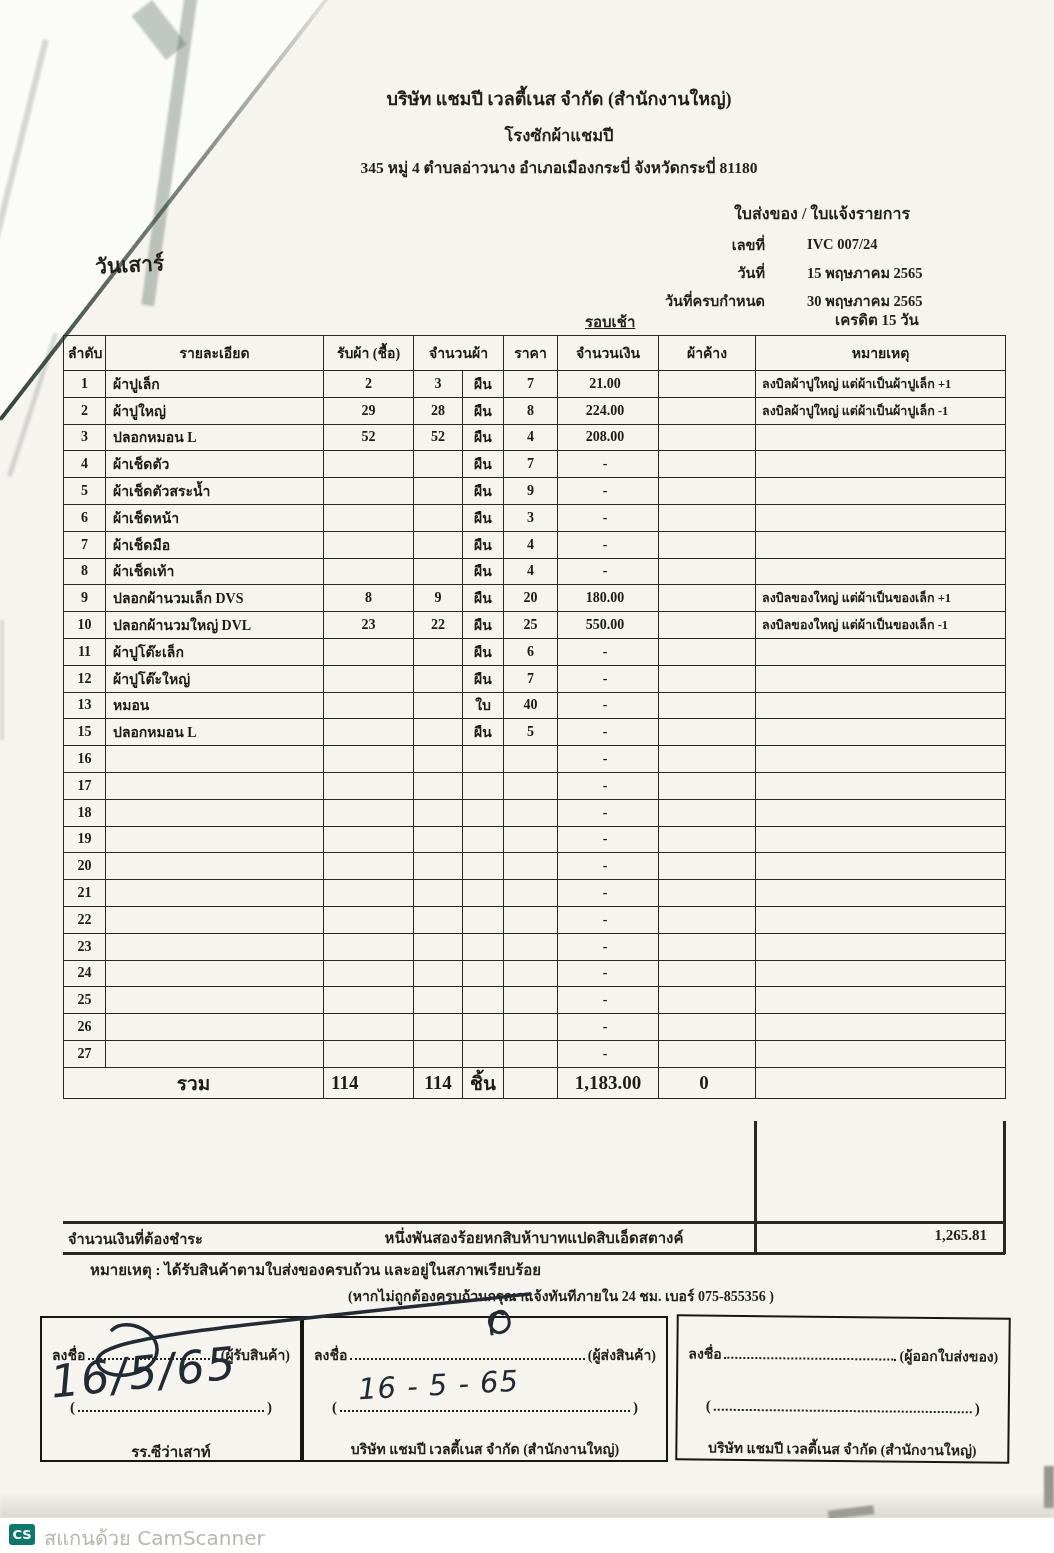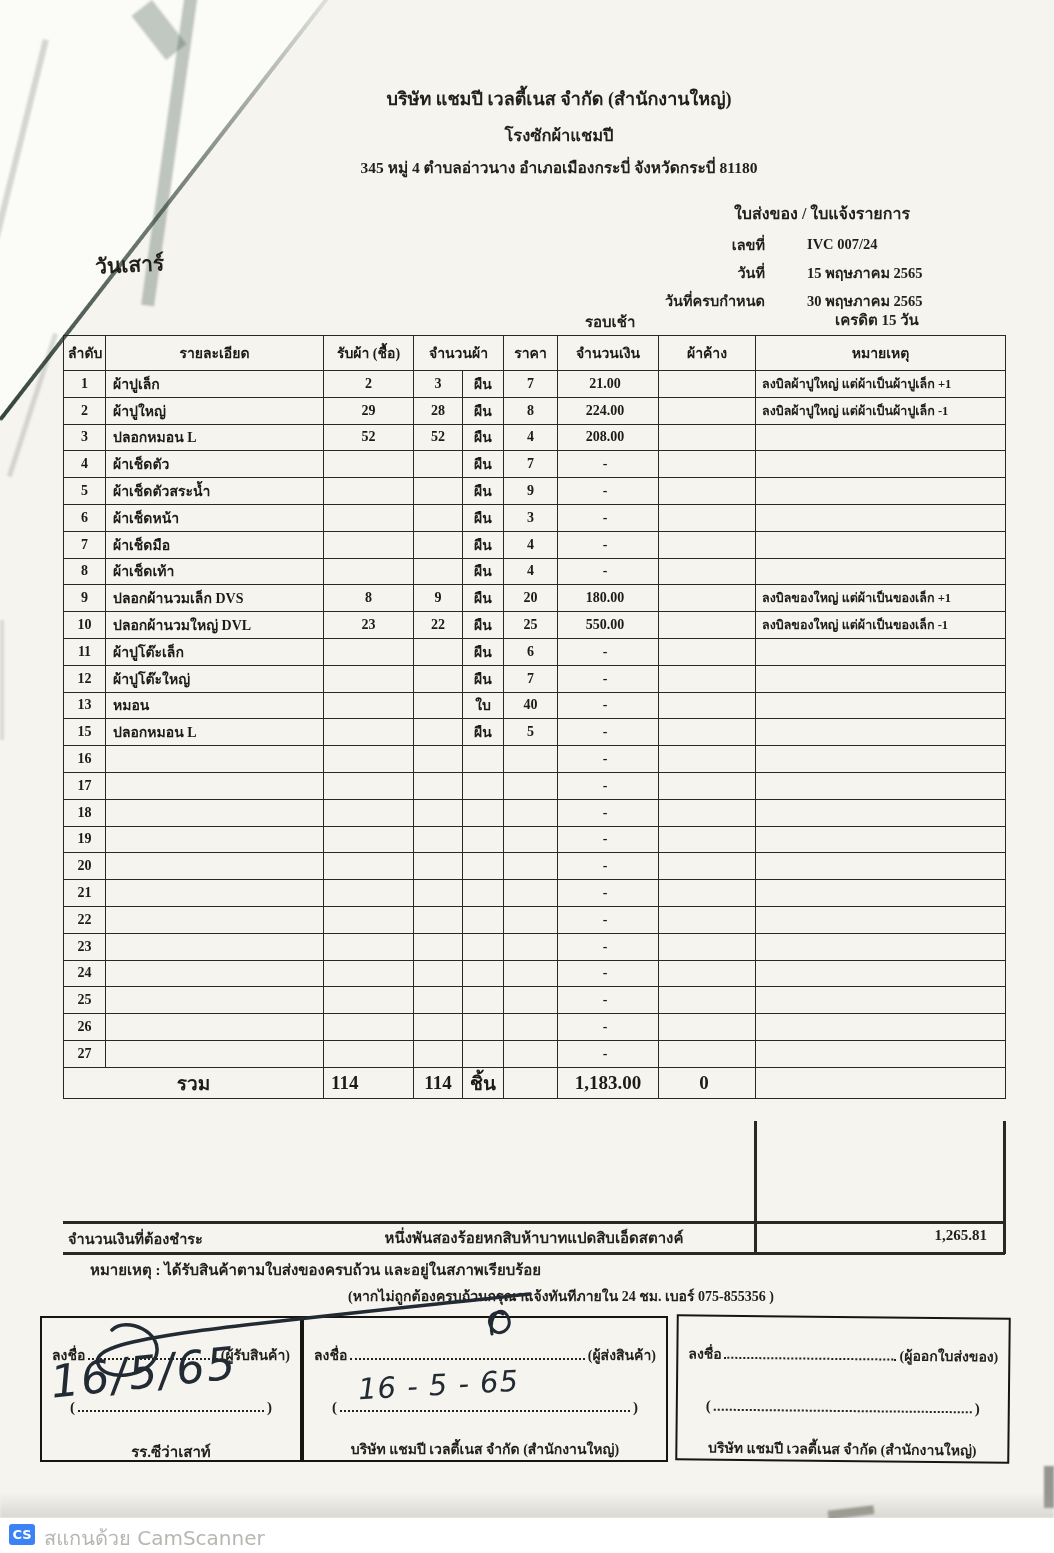--- a/index.html
+++ b/index.html
@@ -31,21 +31,21 @@
   .h-company{font-size:18px;}
   .h-branch{font-size:16.5px;margin-top:9px;}
   .h-address{font-size:15.5px;margin-top:7px;}
   .h-contact{font-size:14.5px;margin-top:6px;}
   .doc-title{left:712px;top:201px;width:220px;text-align:center;font-size:16px;font-weight:700;}
   .doc-fields{left:566px;top:230px;width:400px;font-weight:700;font-size:14.5px;}
   .doc-field-row{height:28px;display:flex;align-items:center;}
   .df-label{display:inline-block;width:199px;text-align:right;}
   .df-value{margin-left:42px;}
   .weekday{left:95px;top:248px;font-size:21px;font-weight:700;transform:rotate(-3deg);}
-  .round{left:585px;top:310px;font-size:15px;font-weight:700;}
+  .round{left:585px;top:310px;font-size:15px;font-weight:700;text-decoration:underline;}
   .credit{left:835px;top:308px;font-size:15px;font-weight:700;}
   
   table.itable{left:63px;top:335px;width:942px;position:absolute;border-collapse:collapse;table-layout:fixed;}
   .itable th,.itable td{border:1.6px solid #2a2822;padding:0 4px;font-size:14px;font-weight:700;
     color:#1d1b15;text-align:center;overflow:hidden;white-space:nowrap;}
   .itable thead tr{height:35px;}
   .itable tbody tr{height:26.8px;}
   .itable td:nth-child(2){text-align:left;padding-left:7px;}
   .itable td:nth-child(7){padding-right:10px;}
   .itable td:nth-child(9){text-align:left;font-size:12.5px;padding-left:6px;}
@@ -77,21 +77,21 @@
   .sig-rowB{display:flex;align-items:baseline;margin:30px 28px 0 28px;font-weight:700;font-size:15px;}
   .sig-org{text-align:center;font-weight:700;font-size:14px;margin-top:22px;}
   .sig1 .sig-org{font-size:15px;margin-top:24px;}
   
   .ink{color:#222a33;font-family:"DejaVu Sans",sans-serif;font-style:italic;font-weight:400;}
   .hw-date1{left:50px;top:1346px;font-size:45px;transform:rotate(-6deg);letter-spacing:2px;}
   .hw-date2{left:358px;top:1368px;font-size:29px;transform:rotate(-3deg);letter-spacing:1px;}
   .sig-svg{left:40px;top:1282px;}
   
   .footer{left:0;top:1518px;width:1054px;height:35px;background:#ffffff;}
-  .cs-badge{position:absolute;left:9px;top:6px;width:26px;height:21px;background:#3b82f6;border-radius:3px;
+  .cs-badge{position:absolute;left:9px;top:6px;width:26px;height:21px;background:#0f766e;border-radius:3px;
     color:#fff;font-family:"DejaVu Sans",sans-serif;font-weight:700;font-size:13px;
     display:flex;align-items:center;justify-content:center;}
   .cs-text{position:absolute;left:44px;top:4px;color:#b8b6b1;font-size:20px;
     font-family:"DejaVu Sans",sans-serif;}
 </style>
 </head>
 <body>
 
 <div class="abs fold-triangle"></div>
 <div class="abs art art1"></div>

